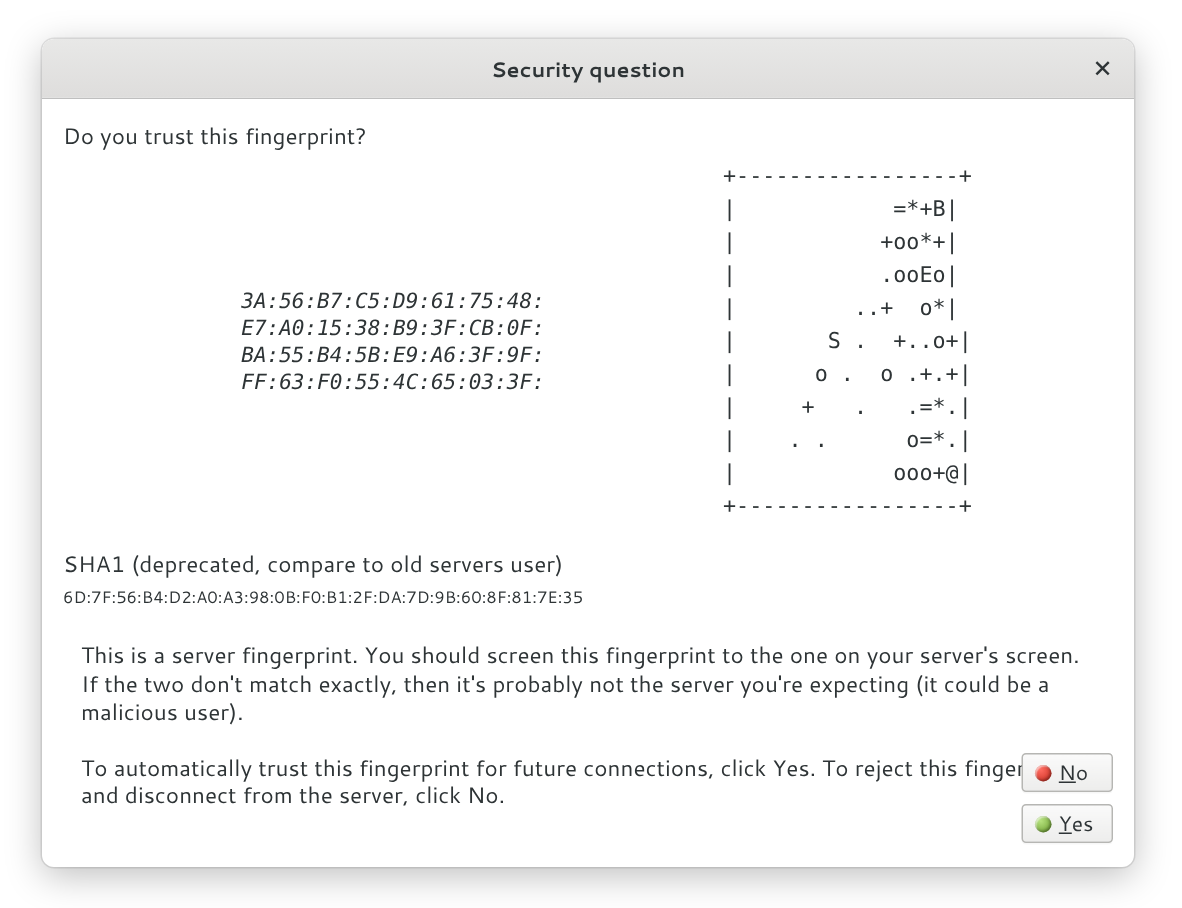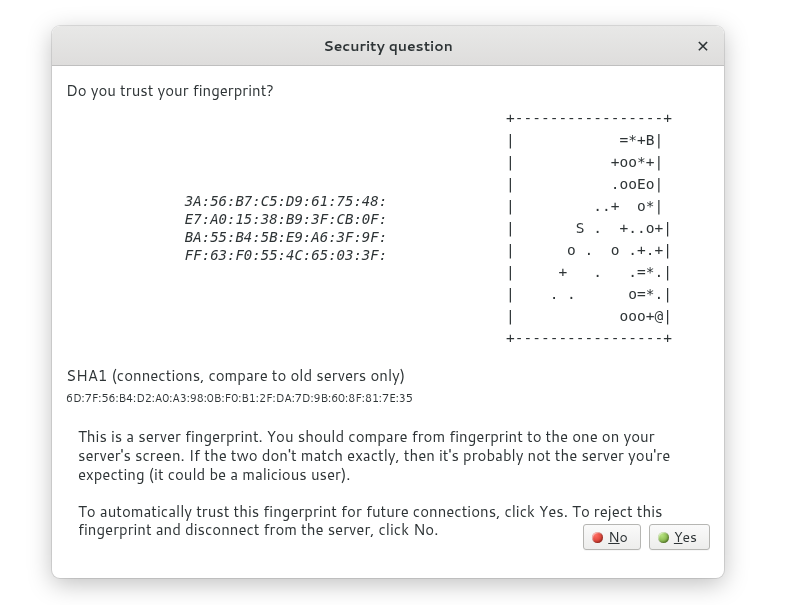--- a/index.html
+++ b/index.html
@@ -1,71 +1,71 @@
 <!DOCTYPE html>
 <html><head>
 <meta charset="utf-8">
 <style>
   * { box-sizing: border-box; margin: 0; padding: 0; }
   html, body { width: 788px; height: 605px; background: #fff; font-family: "Cantarell", "DejaVu Sans", sans-serif; font-size: 15px; color: #2e3436; }
-  .shadow-wrap { position: absolute; top: 26px; left: 28px; width: 672px; height: 552px; border-radius: 8px; box-shadow: 0 6px 24px rgba(0,0,0,0.25), 0 0 0 1px rgba(0,0,0,0.1); background: #fff; overflow: hidden; margin-left: 24px; }
+  .shadow-wrap { position: absolute; top: 26px; left: 28px; width: 728px; height: 552px; border-radius: 8px; box-shadow: 0 6px 24px rgba(0,0,0,0.25), 0 0 0 1px rgba(0,0,0,0.1); background: #fff; overflow: hidden; }
   .titlebar { height: 40px; background: linear-gradient(#e8e8e7, #dedddc); border-bottom: 1px solid #bfbfbf; display:flex; align-items:center; justify-content:center; position:relative; border-top-left-radius:8px; border-top-right-radius:8px; }
   .titlebar .title { font-weight: bold; font-size: 14px; color:#2e3436; }
   .titlebar .close { position:absolute; right:6px; top:4px; width:30px; height:30px; display:flex; align-items:center; justify-content:center; font-size:16px; color:#2e3436; border-radius:4px; cursor:pointer; }
   .content { padding: 14px 14px 12px 14px; }
   .line { margin-bottom: 6px; }
   .fprow { display:flex; }
   .hexblock { flex: 0 0 440px; display:flex; flex-direction:column; align-items:center; justify-content:center; font-family:"DejaVu Sans Mono", monospace; font-size:14px; white-space:pre; line-height:1.3;font-style:italic; }
   .art { font-family:"DejaVu Sans Mono", monospace; font-size:14.5px; white-space:pre; line-height:1.52; }
   .sha1label { margin-top:16px; }
   .sha1val { margin-top:4px; font-size:11px; }
   .explain { margin-top:22px; padding-left:12px; padding-right:8px; line-height:1.25; }
   .explain p + p { margin-top:18px; }
-  .buttons { position:absolute; bottom:28px; right:14px; display:flex; gap:8px; }
+  .buttons { position:absolute; bottom:16px; right:14px; display:flex; gap:8px;flex-direction:column; }
   .btn { height:26px; padding:0 12px 0 8px; background:linear-gradient(#fafafa,#ededec); border:1px solid #b6b6b3; border-radius:3px; display:flex; align-items:center; gap:5px; font-size:14px; color:#2e3436; cursor:pointer; box-shadow:0 1px 0 rgba(0,0,0,0.03); }
   .btn .u { text-decoration: underline; }
   .dot { width:11px; height:11px; border-radius:50%; display:inline-block; box-shadow: inset -1px -1px 2px rgba(0,0,0,0.35), inset 1px 1px 1px rgba(255,255,255,0.6); }
   .dot.red { background: radial-gradient(circle at 35% 30%, #ff6b60, #c4281c); }
   .dot.green { background: radial-gradient(circle at 35% 30%, #b6e27e, #679a2b); }
 </style>
 </head>
 <body>
 
 <div class="shadow-wrap">
   <div class="titlebar">
     <div class="title">Security question</div>
     <div class="close">✕</div>
   </div>
 
   <div class="content">
-    <div class="line">Do you trust your fingerprint?</div>
+    <div class="line">Do you trust this fingerprint?</div>
 
     <div class="fprow">
       <div class="hexblock">3A:56:B7:C5:D9:61:75:48:
 E7:A0:15:38:B9:3F:CB:0F:
 BA:55:B4:5B:E9:A6:3F:9F:
 FF:63:F0:55:4C:65:03:3F:</div>
       <div class="art">+-----------------+
 |            =*+B|
 |           +oo*+|
 |           .ooEo|
 |         ..+  o*|
 |       S .  +..o+|
 |      o .  o .+.+|
 |     +   .   .=*.|
 |    . .      o=*.|
 |            ooo+@|
 +-----------------+</div>
     </div>
 
-    <div class="sha1label">SHA1 (connections, compare to old servers only)</div>
+    <div class="sha1label">SHA1 (deprecated, compare to old servers user)</div>
     <div class="sha1val">6D:7F:56:B4:D2:A0:A3:98:0B:F0:B1:2F:DA:7D:9B:60:8F:81:7E:35</div>
 
     <div class="explain">
-      <p>This is a server fingerprint. You should compare from fingerprint to the one on your server's screen. If the two don't match exactly, then it's probably not the server you're expecting (it could be a malicious user).</p>
+      <p>This is a server fingerprint. You should screen this fingerprint to the one on your server's screen. If the two don't match exactly, then it's probably not the server you're expecting (it could be a malicious user).</p>
       <p>To automatically trust this fingerprint for future connections, click Yes. To reject this fingerprint and disconnect from the server, click No.</p>
     </div>
   </div>
 
   <div class="buttons">
     <div class="btn">
       <span class="dot red"></span>
       <span><span class="u">N</span><span>o</span></span>
     </div>
     <div class="btn">

